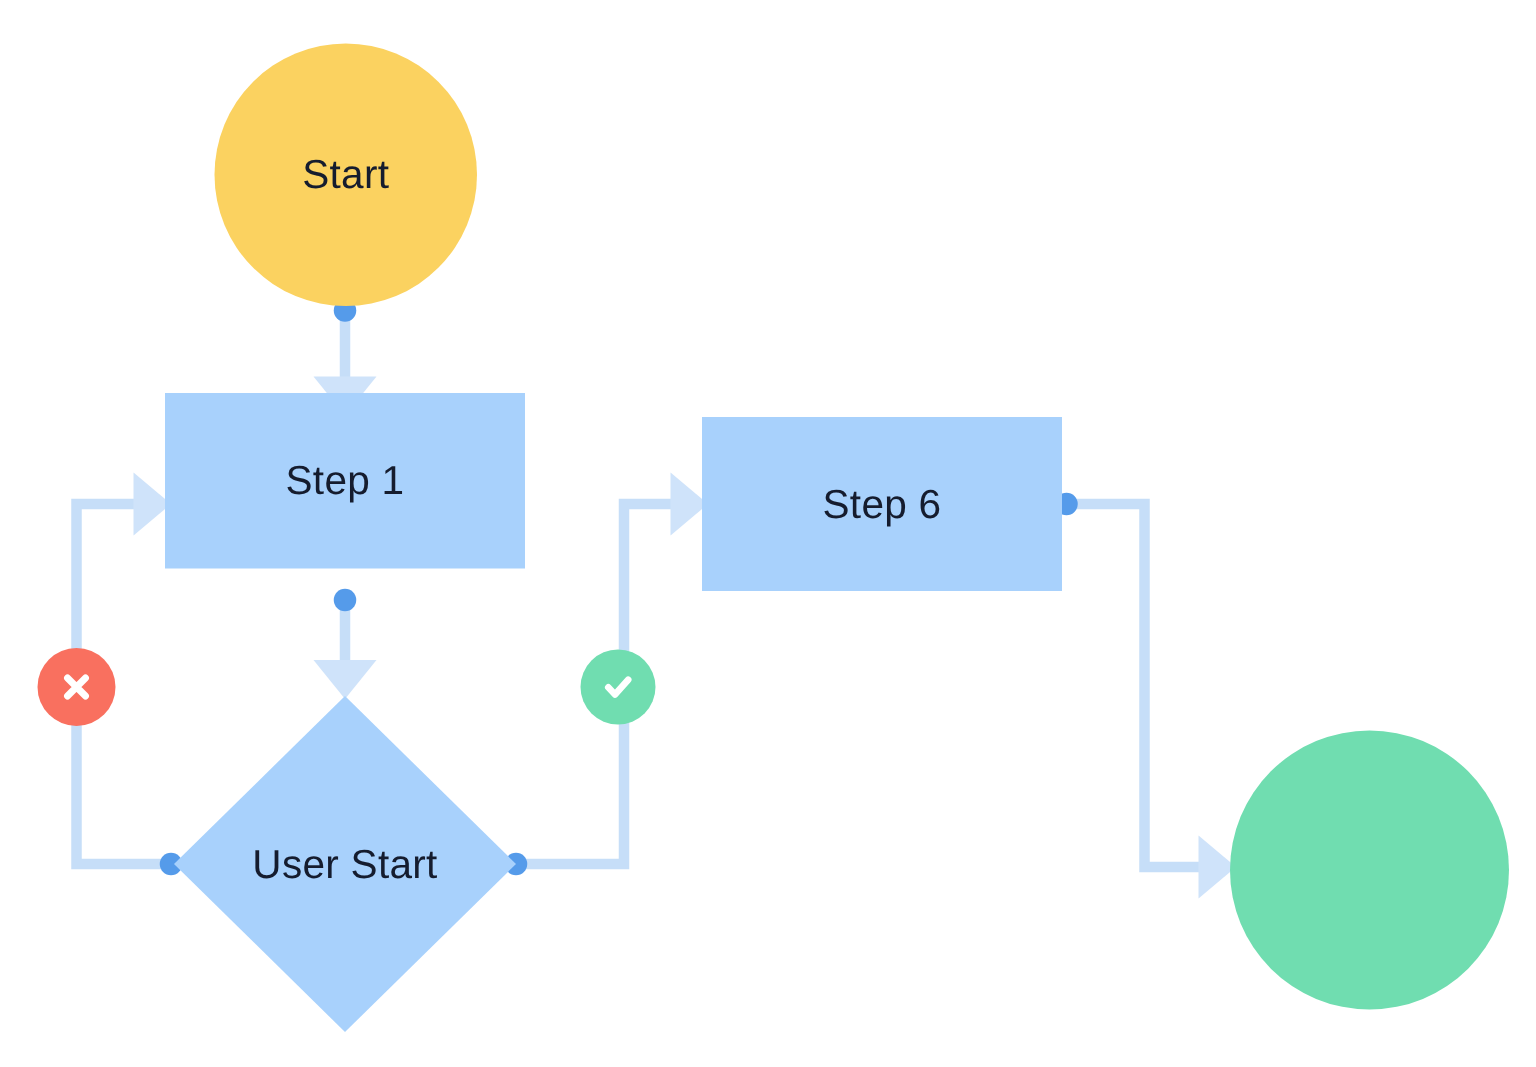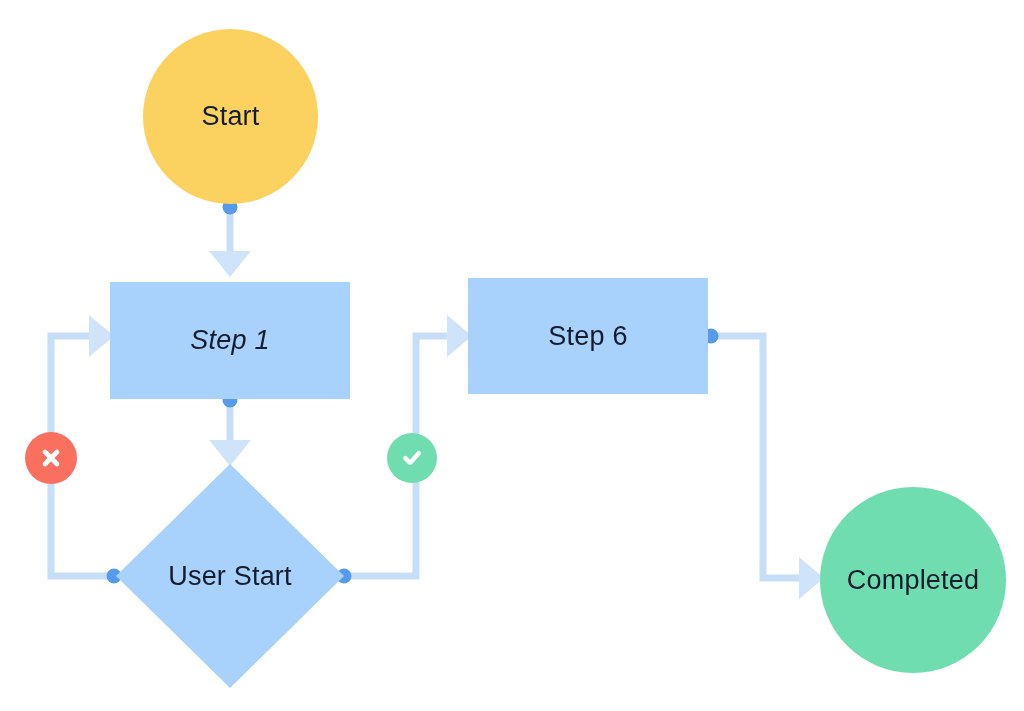--- a/index.html
+++ b/index.html
@@ -105,38 +105,37 @@
     <circle cx="114" cy="576" r="7.5" fill="#559bea"></circle>
     <circle cx="344" cy="576" r="7.5" fill="#559bea"></circle>
     <circle cx="711" cy="336" r="7.5" fill="#559bea"></circle>
   </svg>
 
   <div class="node" style="left:143px; top:29px; width:175px; height:175px; z-index:2;">
     <div class="node-shape shape-circle" style="background:#fbd260;"></div>
     <div class="node-label">Start</div>
   </div>
 
-  <div class="node" style="left:110px; top:282px; width:240px; height:117px; z-index:2;font-style:italic;">
+  <div class="node" style="left:110px; top:262px; width:240px; height:117px; z-index:2;">
     <div class="node-shape shape-rect" style="background:#a8d1fc;"></div>
     <div class="node-label">Step 1</div>
   </div>
 
   <div class="node" style="left:468px; top:278px; width:240px; height:116px; z-index:2;">
     <div class="node-shape shape-rect" style="background:#a8d1fc;"></div>
     <div class="node-label">Step 6</div>
   </div>
 
   <div class="node" style="left:116px; top:464px; width:228px; height:224px; z-index:2;">
     <div class="node-shape shape-diamond" style="background:#a8d1fc;"></div>
     <div class="node-label">User Start</div>
   </div>
 
   <div class="node" style="left:820px; top:487px; width:186px; height:186px; z-index:2;">
     <div class="node-shape shape-circle" style="background:#70ddb0;"></div>
-    <div class="node-label">Completed</div>
   </div>
 
   <div class="badge" style="left:25px; top:432px; width:52px; height:52px; background:#f9705f;">
     <span>
       <svg width="26" height="26" viewBox="0 0 26 26" xmlns="http://www.w3.org/2000/svg">
         <path d="M7 7 L19 19 M19 7 L7 19" stroke="#ffffff" stroke-width="4.6" stroke-linecap="round" fill="none"></path>
       </svg>
     </span>
   </div>
 

